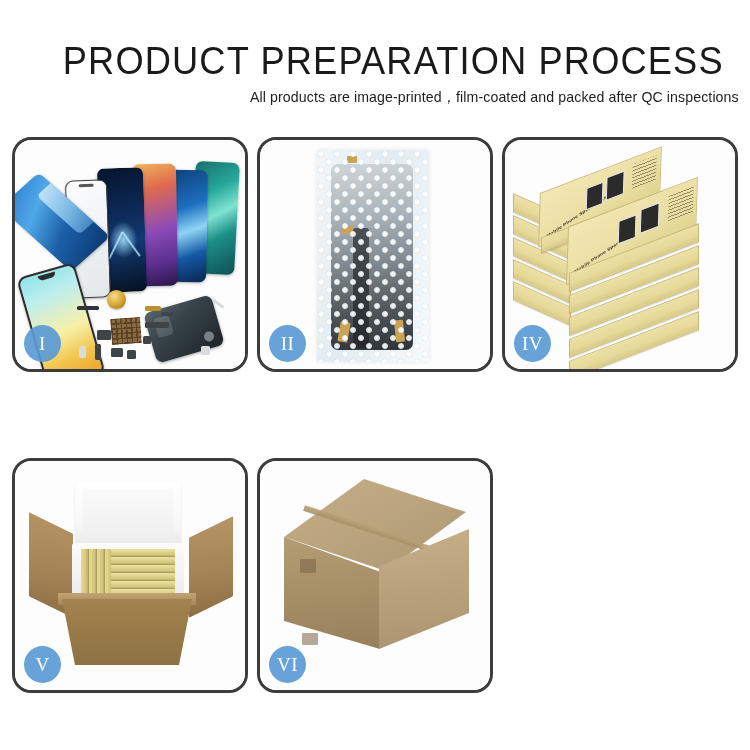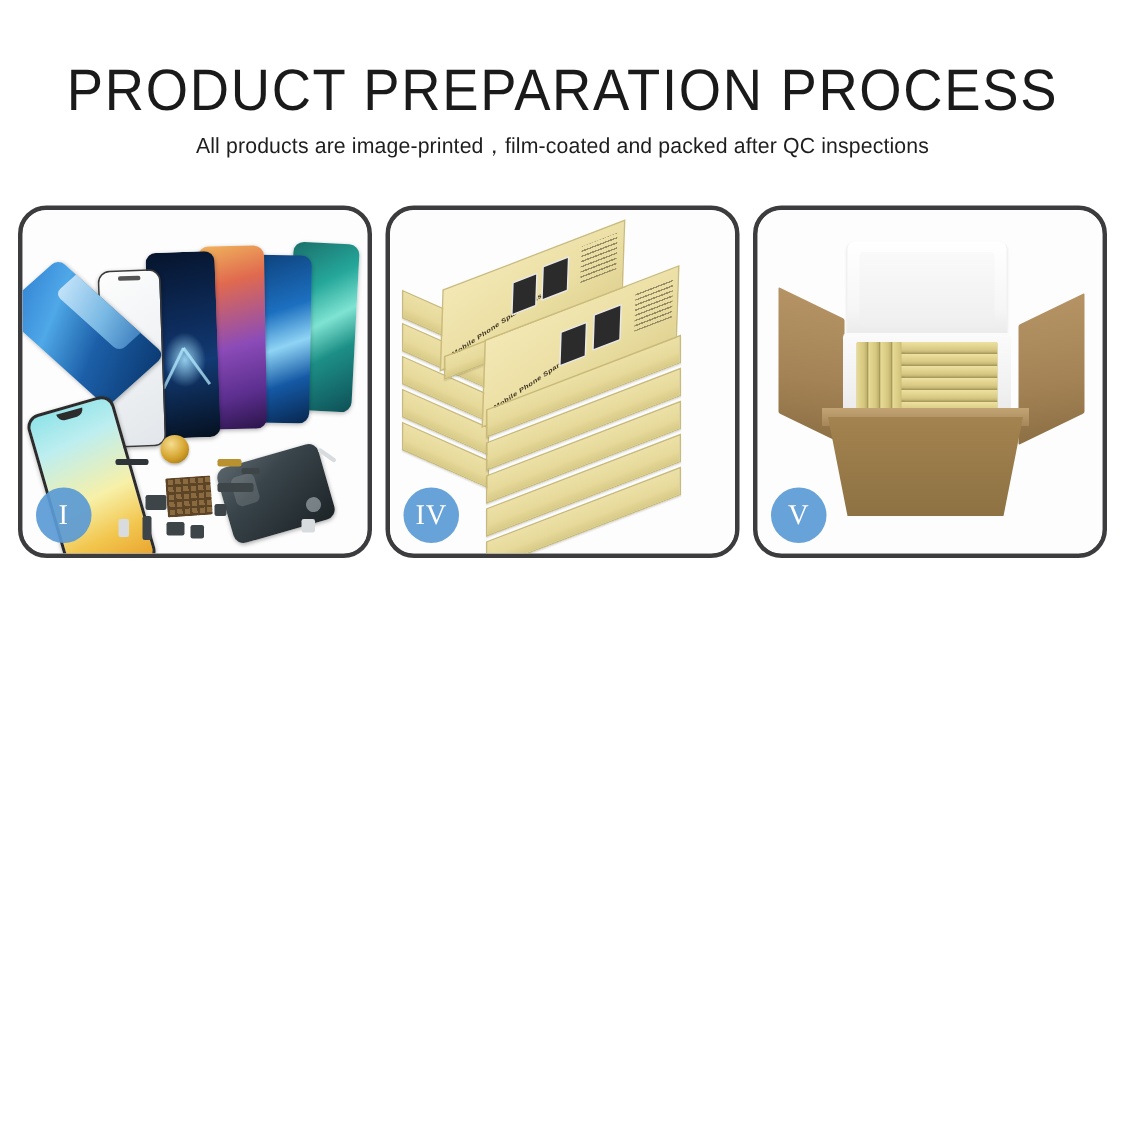--- a/index.html
+++ b/index.html
@@ -14,21 +14,21 @@
     overflow: hidden;
     position: relative;
   }
 
   
   #header {
     position: absolute;
     top: 0; left: 0;
     width: 730px;
     height: 130px;
-    text-align: center;
+    text-align: right;
   }
   #page-title {
     position: absolute;
     top: 40px; left: 0; width: 750px;
     font-family: "Liberation Sans", sans-serif;
     font-size: 39px;
     font-weight: 400;
     letter-spacing: 1.2px;
     color: #1a1a1a;
     transform: scaleX(0.93);
@@ -436,20 +436,35 @@
       <div class="prt f" style="left:128px;top:196px;width:8px;height:8px;"></div>
       <div class="prt w" style="left:64px;top:206px;width:7px;height:12px;"></div>
       <div class="prt f" style="left:96px;top:208px;width:12px;height:9px;"></div>
       <div class="prt f" style="left:112px;top:210px;width:9px;height:9px;"></div>
       <div class="prt w" style="left:186px;top:206px;width:9px;height:9px;"></div>
       <div class="prt w" style="left:196px;top:162px;width:14px;height:3px;transform:rotate(35deg);"></div>
       <div class="badge">I</div>
     </div>
   </div>
 
+  <div class="panel">
+    <div class="panel-photo">
+      <div class="p2-bg"></div>
+      <div class="bubble-bag">
+        <div class="inner-part"></div>
+        <div class="inner-strip"></div>
+        <div class="tape" style="left:30px;top:6px;width:10px;height:7px;"></div>
+        <div class="tape" style="left:24px;top:76px;width:12px;height:8px;"></div>
+        <div class="tape" style="left:22px;top:172px;width:10px;height:20px;transform:rotate(10deg);"></div>
+        <div class="tape" style="left:78px;top:170px;width:9px;height:22px;transform:rotate(-6deg);"></div>
+        <div class="bubbles"></div>
+      </div>
+      <div class="badge">II</div>
+    </div>
+  </div>
 
 
   <div class="panel">
     <div class="panel-photo">
       <div class="p4-bg"></div>
 
       <div class="stack-box" style="left:8px;top:66px;width:56px;height:17px;transform:skewY(24deg);"></div>
       <div class="stack-box" style="left:8px;top:88px;width:56px;height:17px;transform:skewY(24deg);"></div>
       <div class="stack-box" style="left:8px;top:110px;width:56px;height:17px;transform:skewY(24deg);"></div>
       <div class="stack-box" style="left:8px;top:132px;width:56px;height:17px;transform:skewY(24deg);"></div>
@@ -498,14 +513,26 @@
         <div class="p5-hbox" style="top:24px;"></div>
         <div class="p5-hbox" style="top:32px;"></div>
         <div class="p5-hbox" style="top:40px;"></div>
       </div>
       <div class="p5-carton-top"></div>
       <div class="p5-carton"></div>
       <div class="badge">V</div>
     </div>
   </div>
 
+  <div class="panel">
+    <div class="panel-photo">
+      <div class="p6-bg"></div>
+      <div class="p6-top"></div>
+      <div class="p6-tapeline"></div>
+      <div class="p6-left"></div>
+      <div class="p6-right"></div>
+      <div class="p6-tab" style="left:40px;top:98px;width:16px;height:14px;"></div>
+      <div class="p6-tab" style="left:42px;top:172px;width:16px;height:12px;"></div>
+      <div class="badge">VI</div>
+    </div>
+  </div>
 
 </div>
 
 </body></html>

